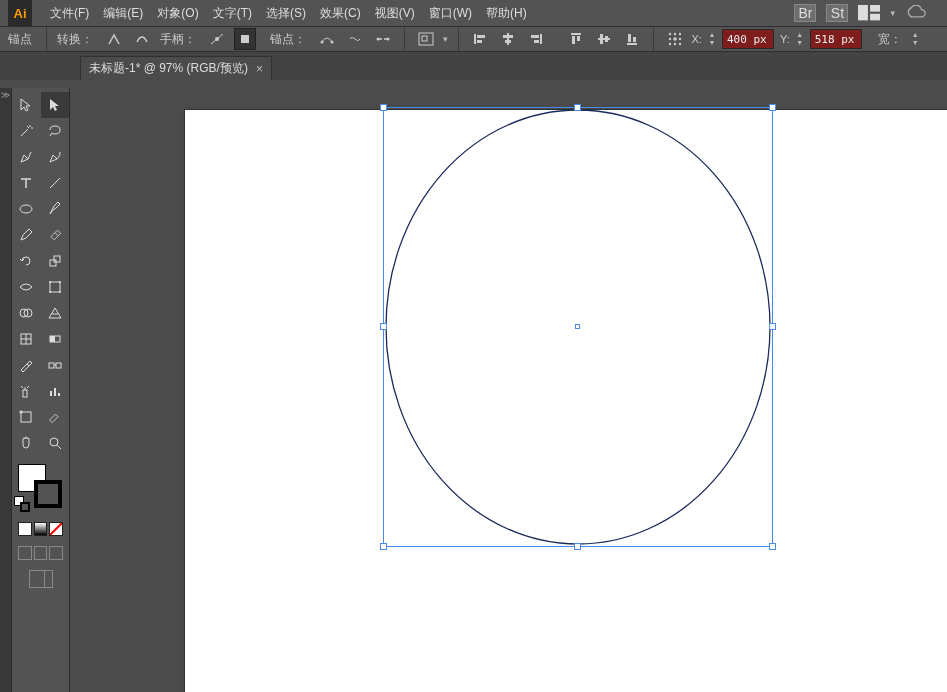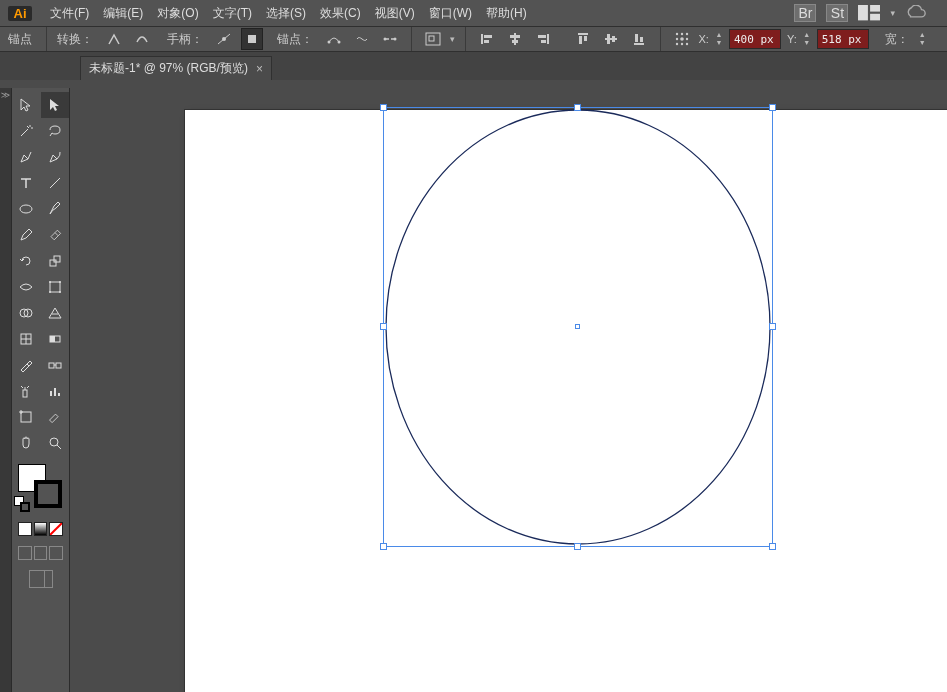--- a/index.html
+++ b/index.html
@@ -1,20 +1,20 @@
 <!DOCTYPE html>
 <html><head>
 <meta charset="utf-8">
 <style>
   * { margin: 0; padding: 0; box-sizing: border-box; font-family: "Microsoft YaHei", "SimSun", sans-serif; }
   body { background:#4b4b4b; width:947px; height:692px; overflow:hidden; color:#ccc; font-size:12px; user-select:none; }
 
   
   .menubar { height:26px; background:#535353; display:flex; align-items:center; padding-left:8px; gap:2px;}
-  .ai-logo { width:24px; height:15px; background:#2a2a2a; color:#ff9a00; font-weight:bold; font-size:13px; display:flex; align-items:center; justify-content:center; border-radius:2px; margin-right:10px;}
+  .ai-logo { width:24px; height:28px; background:#2a2a2a; color:#ff9a00; font-weight:bold; font-size:13px; display:flex; align-items:center; justify-content:center; border-radius:2px; margin-right:10px;}
   .menu-item { padding:4px 6px; color:#ddd; cursor:default; }
   .menu-right { margin-left:auto; display:flex; align-items:center; gap:10px; padding-right:20px;}
   .menu-right .sq { width:22px; height:18px; background:#6e6e6e; border:1px solid #888; font-size:14px; display:flex; align-items:center; justify-content:center; color:#ddd;}
   .menu-right .cloud { width:22px; height:16px; color:#aaa; }
 
   
   .optbar { height:26px; background:#535353; border-top:1px solid #2f2f2f; border-bottom:1px solid #2f2f2f; display:flex; align-items:center; padding:0 8px; gap:6px; }
   .opt-label { color:#ccc; font-size:12px; padding-right:4px;}
   .opt-sep { width:1px; height:24px; background:#3a3a3a; margin:0 4px;}
   .opt-btn { width:22px; height:22px; display:flex; align-items:center; justify-content:center; color:#ccc; }
@@ -108,21 +108,21 @@
     <svg width="14" height="14" viewBox="0 0 14 14">
         <path d="M2 12 L7 3 L12 12" fill="none" stroke="#ccc" stroke-width="1.5"></path>
       </svg>
   </div>
   <div class="opt-btn">
     <svg width="14" height="14" viewBox="0 0 14 14">
         <path d="M2 10 Q7 0 12 10" fill="none" stroke="#ccc" stroke-width="1.5"></path>
       </svg>
   </div>
 
-  <span class="opt-label" style="margin-left:8px">手柄：</span>
+  <span class="opt-label" style="margin-left:1px">手柄：</span>
   <div class="opt-btn">
     <svg width="14" height="14" viewBox="0 0 14 14">
         <circle cx="7" cy="7" r="2" fill="#ccc"></circle>
         <line x1="7" y1="7" x2="13" y2="2" stroke="#ccc"></line>
         <line x1="7" y1="7" x2="1" y2="12" stroke="#ccc"></line>
       </svg>
   </div>
   <div class="opt-btn filled">
     <svg width="12" height="12" viewBox="0 0 12 12">
         <rect x="2" y="2" width="8" height="8" fill="#ccc"></rect>

